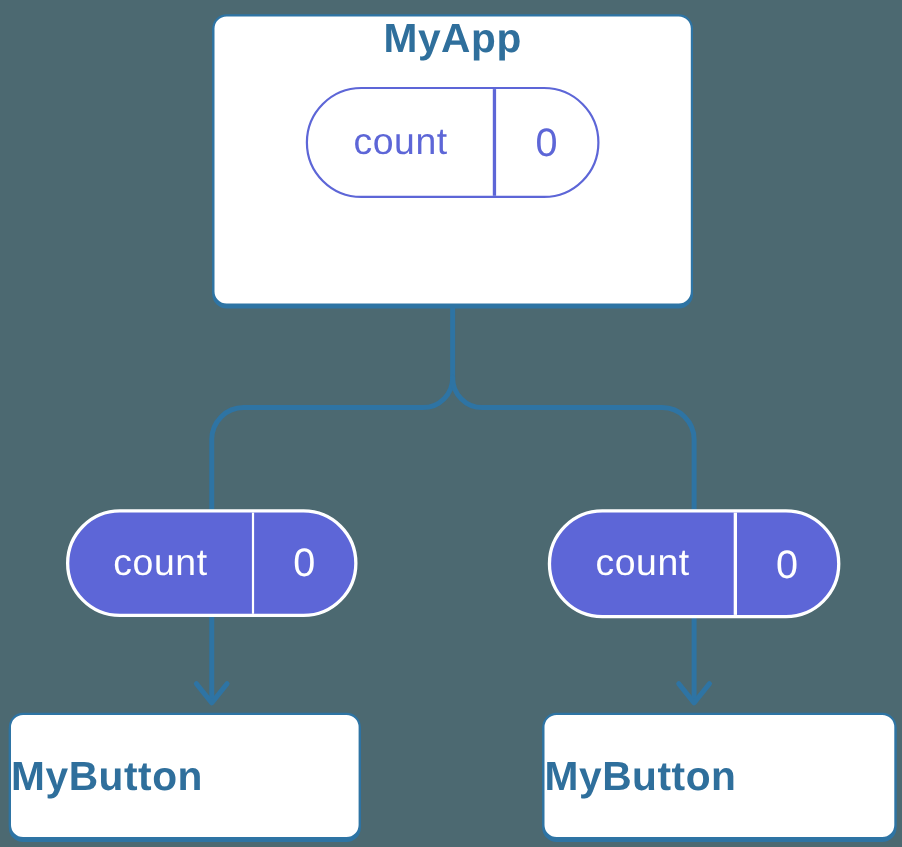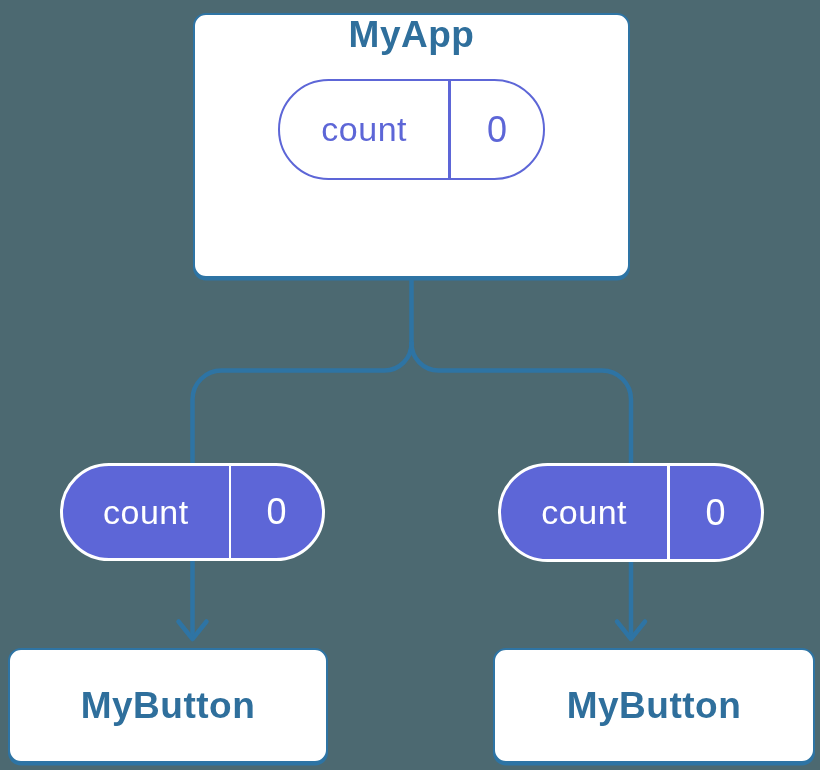--- a/index.html
+++ b/index.html
@@ -43,21 +43,20 @@
   .node-title {
     line-height: 40px;
     font-size: 37px;
     font-weight: bold;
     letter-spacing: 0.5px;
     color: var(--title-text, #2F6F9C);
   }
   .node-leaf {
     display: flex;
     align-items: center;
-    justify-content: center;
     font-size: 37px;
     font-weight: bold;
     letter-spacing: 0.5px;
     color: var(--title-text, #2F6F9C);
   }
   .leaf-left  { left: 8px;   top: 648px; width: 320px; height: 115px; }
   .leaf-right { left: 493px; top: 648px; width: 322px; height: 115px; }
 
   .pill {
     display: flex;

